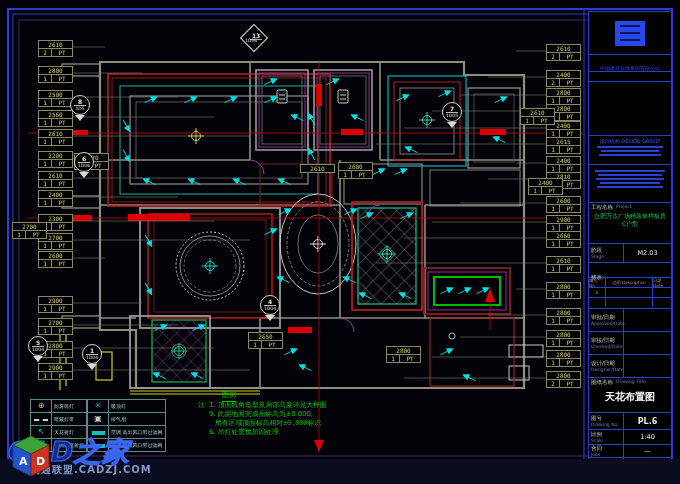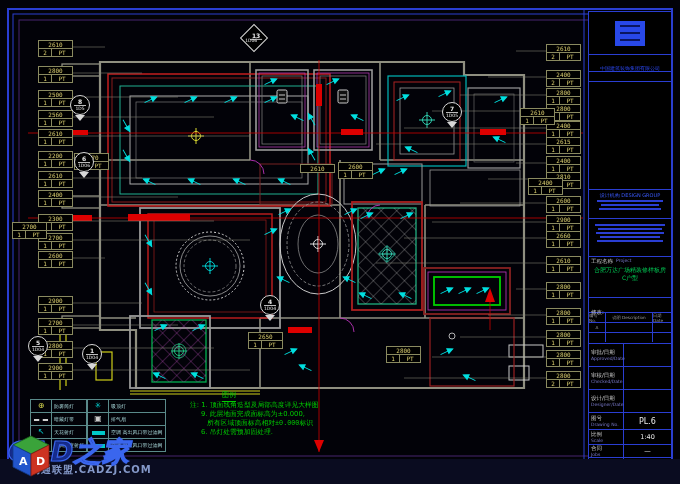--- a/index.html
+++ b/index.html
@@ -28,21 +28,21 @@
   .lgroup{border:1px solid #5a8a8a;}
   .lrow{display:flex;height:12px;align-items:center;border-bottom:1px solid #5a8a8a;}
   .lrow:last-child{border-bottom:none;}
   .lsym{width:20px;text-align:center;border-right:1px solid #5a8a8a;height:12px;line-height:12px;}
   .llab{padding:0 2px;white-space:nowrap;}
   .ventbar{display:inline-block;width:13px;height:4px;background:#00c8c8;vertical-align:middle;}
   .stripbar{display:inline-block;width:14px;border-top:2px dashed #cfcfcf;vertical-align:middle;}
   
   .legendtitle{position:absolute;left:222px;top:390px;z-index:4;color:#00d000;font-size:7px;
     border-bottom:1px solid #00d000;padding-bottom:1px;}
-  .notes{position:absolute;left:190px;top:401px;z-index:4;color:#00cf00;font-size:6.8px;line-height:9px;white-space:nowrap;}
+  .notes{position:absolute;left:198px;top:401px;z-index:4;color:#00cf00;font-size:6.8px;line-height:9px;white-space:nowrap;}
   .notes .ind{padding-left:11px;display:block;}
   .notes .ind2{padding-left:17px;display:block;font-family:Liberation Mono, monospace;}
   
   .tb{position:absolute;left:588px;top:11px;width:82px;height:460px;z-index:5;background:#000;
     border:1px solid #2a3ed2;display:flex;flex-direction:column;color:#c8c8c8;}
   .tb-sec{border-bottom:1px solid #2a3ed2;position:relative;flex-shrink:0;}
   .tb-logo{height:42px;display:flex;align-items:center;justify-content:center;}
   .logo-box{width:30px;height:25px;background:#2848e8;display:flex;flex-direction:column;justify-content:space-evenly;}
   .logo-box i{display:block;height:2px;background:#0a1660;margin:0 5px;}
   .tb-company{height:16px;text-align:center;}
@@ -54,21 +54,21 @@
   .bar{display:block;height:2px;background:#2a3ed2;margin:2px auto 0;}
   .tb-bars{height:34px;padding-top:3px;}
   .lblrow{display:flex;gap:3px;padding:1px 2px;}
   .zh{font-size:5.5px;color:#c8c8c8;}
   .en{font-size:4.5px;color:#7878c8;}
   .tb-project{height:40px;}
   .pname{color:#00c853;font-size:6px;text-align:center;line-height:8px;}
   .kv{display:flex;}
   .kv .k{width:30px;border-right:1px solid #2a3ed2;padding:1px 2px;display:flex;flex-direction:column;justify-content:center;}
   .kv .v{flex:1;color:#e8e8e8;font-size:6.5px;display:flex;align-items:center;justify-content:center;}
-  .kv .v.big{font-size:8px;font-weight:normal;}
+  .kv .v.big{font-size:8px;font-weight:bold;}
   .tb-stage{height:18px;}
   .tb-rev{height:12px;padding:1px 2px;}
   .tb-revtable{height:30px;font-size:4.2px;color:#9a9a9a;}
   .rt-row{display:flex;border-bottom:1px solid #2a3ed2;height:9px;align-items:center;}
   .rt-row:last-child{border-bottom:none;}
   .rt-c{border-right:1px solid #2a3ed2;height:100%;display:flex;align-items:center;justify-content:center;}
   .rt-c:nth-child(1){width:16px;}
   .rt-c:nth-child(2){flex:1;}
   .rt-c:nth-child(3){width:18px;border-right:none;}
   .tall{height:22px;}
@@ -722,20 +722,27 @@
         <i class="bar" style="width:66px"></i>
     </div>
     <div class="tb-sec tb-project">
       <div class="lblrow">
         <span class="zh">工程名称</span>
         <span class="en">Project</span>
       </div>
       <div class="pname">合肥万达广场精装修样板房</div>
       <div class="pname">C户型</div>
     </div>
+    <div class="tb-sec kv tb-stage">
+      <div class="k">
+          <span class="zh">阶段</span>
+        <span class="en">Stage</span>
+        </div>
+      <div class="v">M2.03</div>
+    </div>
     <div class="tb-sec tb-rev"><span class="zh">修改:</span></div>
     <div class="tb-sec tb-revtable">
       <div class="rt-row">
         <div class="rt-c">编号 No.</div>
         <div class="rt-c">说明 Description</div>
         <div class="rt-c">日期 Date</div>
       </div>
       <div class="rt-row">
         <div class="rt-c">A</div>
         <div class="rt-c"></div>
@@ -760,20 +767,27 @@
         <span class="en">Checked/Date</span>
         </div>
       <div class="v"></div>
     </div>
     <div class="tb-sec kv tall">
       <div class="k">
           <span class="zh">设计/日期</span>
         <span class="en">Designer/Date</span>
         </div>
       <div class="v"></div>
+    </div>
+    <div class="tb-sec tb-title">
+      <div class="lblrow">
+        <span class="zh">图纸名称</span>
+        <span class="en">Drawing Title</span>
+      </div>
+      <div class="dtitle">天花布置图</div>
     </div>
     <div class="tb-sec kv tb-no">
       <div class="k">
           <span class="zh">图号</span>
         <span class="en">Drawing No.</span>
         </div>
       <div class="v big">PL.6</div>
     </div>
     <div class="tb-sec kv tb-scale">
       <div class="k">

